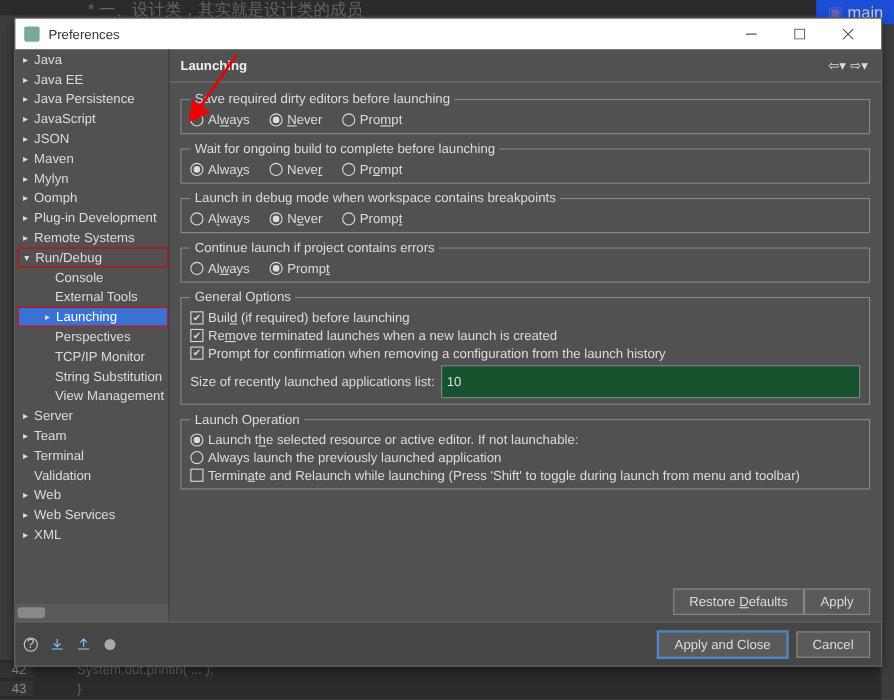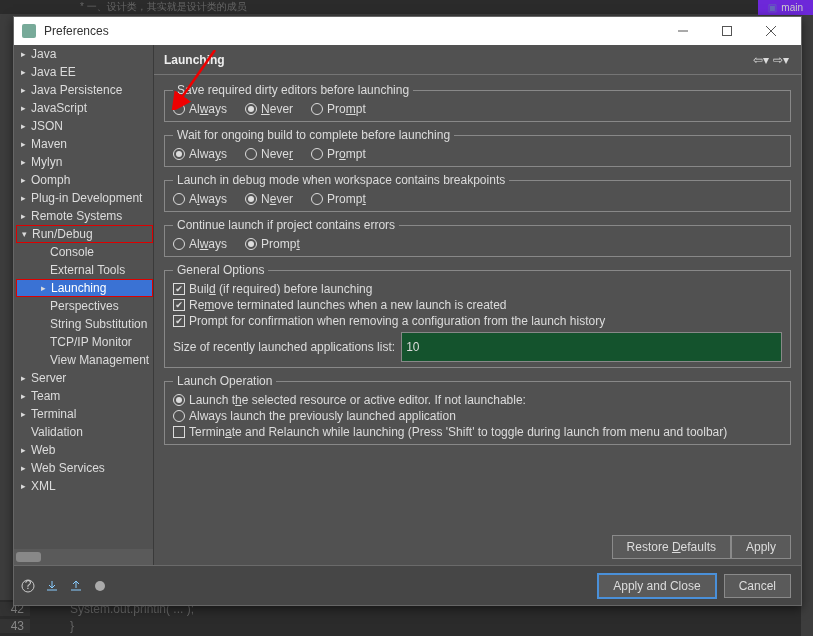--- a/index.html
+++ b/index.html
@@ -1,21 +1,21 @@
 <!DOCTYPE html>
 <html><head>
 <meta charset="utf-8">
 <style>
 * { margin: 0; padding: 0; box-sizing: border-box; font-family: "Segoe UI", Tahoma, sans-serif; font-size: 12px; }
 body { background: #3d3d3d; color: #dcdcdc; width: 813px; height: 636px; overflow: hidden; position: relative; }
-.bg-code { position: absolute; top: 0; left: 0; right: 0; height: 14px; background: #2b2b2b; color: #666; padding-left: 80px; font-size: 10px; white-space: nowrap; }
+.bg-code { position: absolute; top: 0; left: 0; right: 0; height: 14px; background: #2b2b2b; color: #666; padding-left: 80px; font-size: 15px; white-space: nowrap; }
 .bg-code-bottom { position: absolute; bottom: 0; left: 0; right: 12px; height: 36px; background: #2b2b2b; color: #666; }
 .bg-line { display: flex; align-items: center; height: 17px; }
 .bg-ln { width: 30px; text-align: right; color: #888; background: #333; padding-right: 6px; margin-right: 40px; }
-.bg-main-tab { position: absolute; top: 0; right: 0; background: #6d28d9; color: #ccc; padding: 2px 10px; font-size: 10px; }
+.bg-main-tab { position: absolute; top: 0; right: 0; background: #1d4ed8; color: #ccc; padding: 2px 10px; font-size: 15px; }
 .bg-main-tab::before { content: "▣"; margin-right: 4px; color: #66b; }
 .dialog { position: absolute; left: 13px; top: 16px; width: 789px; height: 590px; background: #464646; border: 1px solid #666; box-shadow: 0 3px 10px rgba(0,0,0,0.5); display: flex; flex-direction: column; }
 .titlebar { height: 28px; background: #fff; display: flex; align-items: center; padding: 0 8px; color: #333; }
 .titlebar .app-icon { width: 14px; height: 14px; background: #7a9; border-radius: 2px; margin-right: 8px; }
 .titlebar .title { flex: 1; }
 .titlebar .winbtn { width: 44px; height: 26px; display: flex; align-items: center; justify-content: center; color: #555; }
 .winbtn svg { width: 10px; height: 10px; }
 .body { flex: 1; display: flex; min-height: 0; }
 .left-pane { width: 140px; background: #515151; border-right: 1px solid #3a3a3a; display: flex; flex-direction: column; }
 .filter-wrap { padding: 5px; }
@@ -151,25 +151,25 @@
           <div class="tree-item level1 selected redbox">
             <span class="twisty">▸</span>
             <span>Launching</span>
           </div>
           <div class="tree-item level1">
             <span class="twisty"></span>
             <span>Perspectives</span>
           </div>
           <div class="tree-item level1">
             <span class="twisty"></span>
+            <span>TCP/IP Monitor</span>
+          </div>
+          <div class="tree-item level1">
+            <span class="twisty"></span>
             <span>String Substitution</span>
-          </div>
-          <div class="tree-item level1">
-            <span class="twisty"></span>
-            <span>TCP/IP Monitor</span>
           </div>
           <div class="tree-item level1">
             <span class="twisty"></span>
             <span>View Management</span>
           </div>
           <div class="tree-item level0">
             <span class="twisty">▸</span>
             <span>Server</span>
           </div>
           <div class="tree-item level0">

